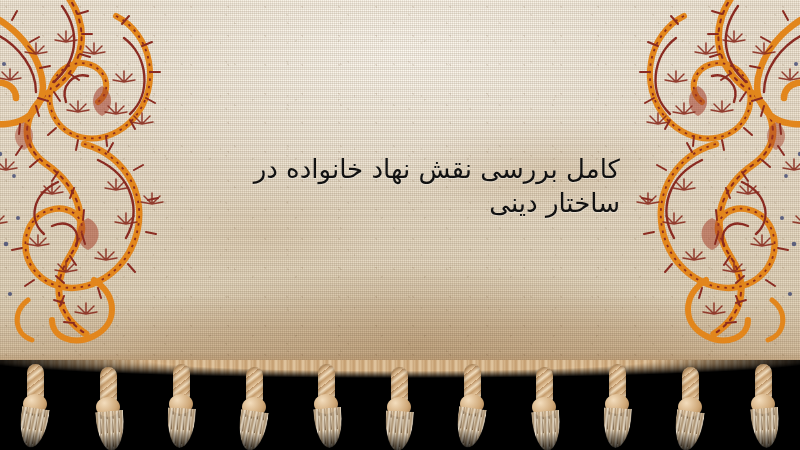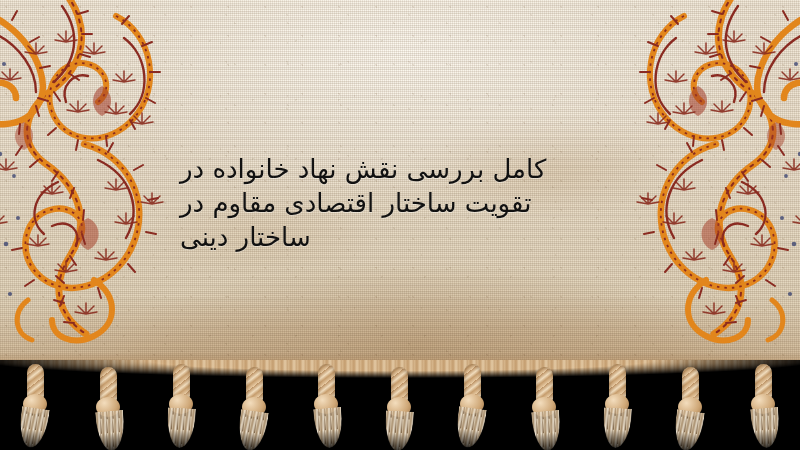--- a/index.html
+++ b/index.html
@@ -84,21 +84,21 @@
 
   
   .orn{ position:absolute; top:-6px; width:260px; height:352px; }
   .orn.left{ left:-34px; }
   .orn.right{ right:-34px; transform:scaleX(-1); }
   .orn svg{ width:100%; height:100%; display:block; }
 
   
   .title{
     position:absolute; left:180px; top:152px; width:440px;
-    text-align:left; direction:rtl;
+    text-align:right; direction:rtl;
     color:#111; font-size:26px; line-height:34px; font-weight:400;
     text-shadow:0 1px 0 rgba(255,255,255,.30);
   }
   .title .ln{ display:block; white-space:nowrap; }
 </style>
 </head>
 <body>
 
 <div class="slide">
 
@@ -305,21 +305,20 @@
           </g>
         </g>
       </svg>
     </div>
 
     <div class="hem"></div>
   </div>
 
   <div class="title">
     <span class="ln">کامل بررسی نقش نهاد خانواده در</span>
-    <span class="ln">تقویت ساختار اقتصادی مقاوم در</span>
     <span class="ln">ساختار دینی</span>
   </div>
 
   <div class="fringe-zone">
     <div class="fringe-top"></div>
     <div id="tassels">
         <div class="tassel" style="left: 19.3636px; top: 4px;">
           <div class="knot"></div>
           <div class="bead"></div>
           <div class="skirt" style="transform: rotate(8deg);"></div>

